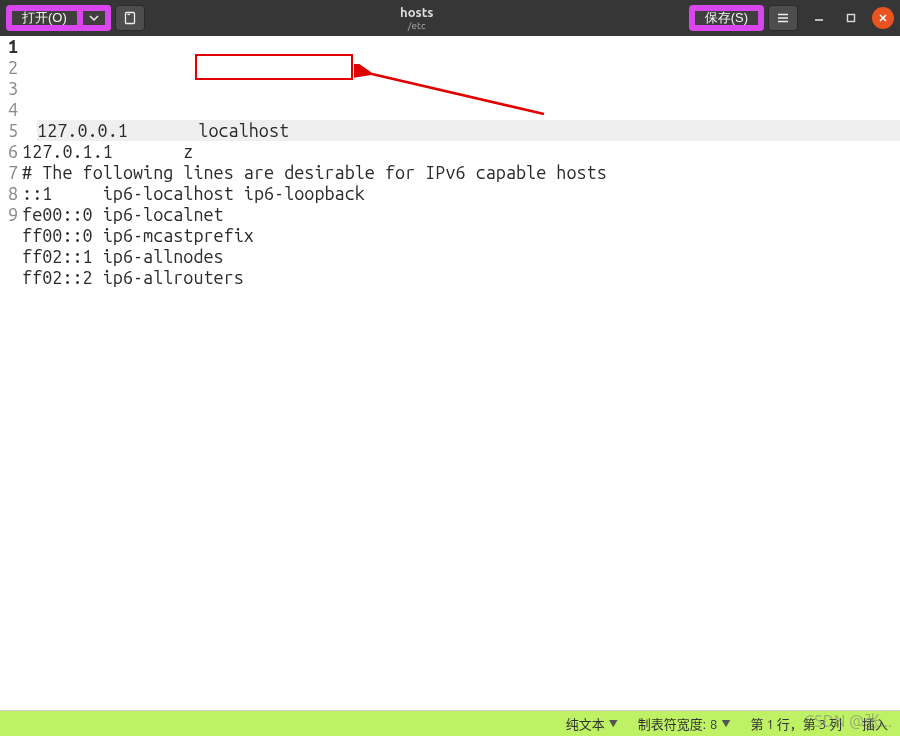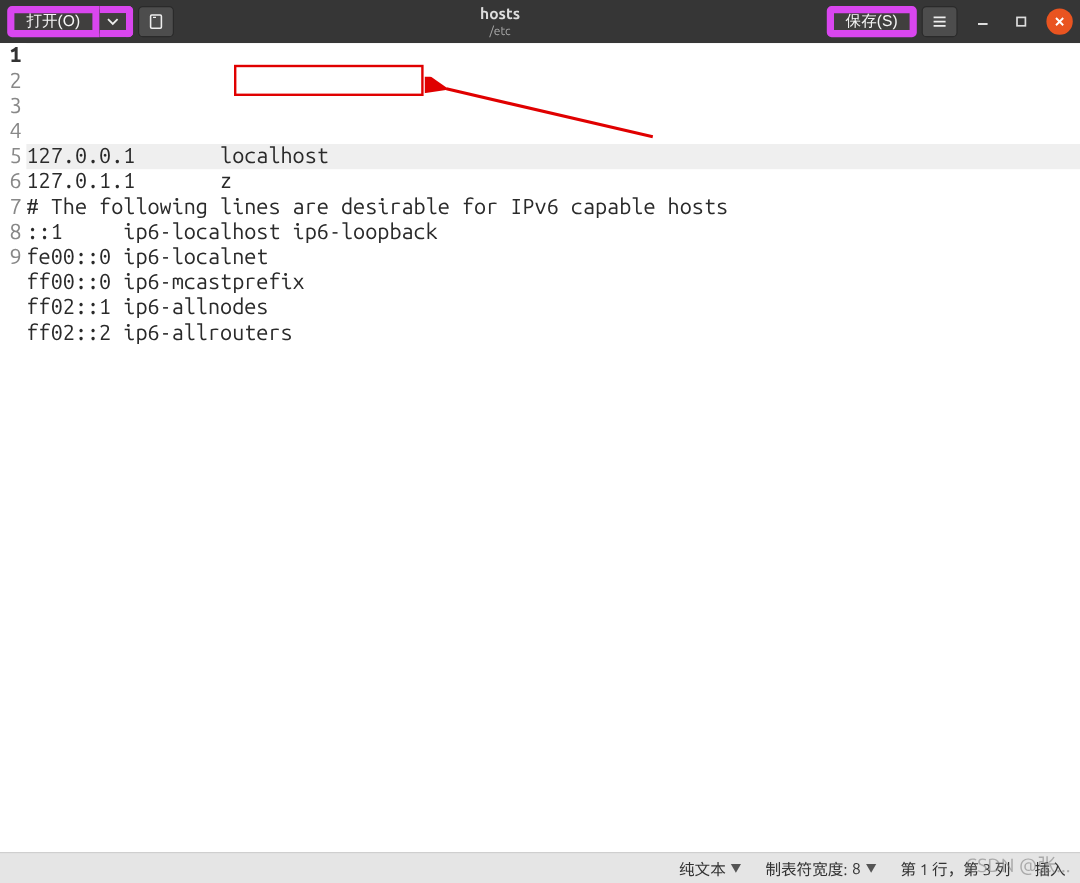--- a/index.html
+++ b/index.html
@@ -69,41 +69,41 @@
     }
     .gutter {
       padding: 0 4px 0 8px;
       text-align: right;
       color: #888;
       user-select: none;
       background: #ffffff;
     }
     .gutter div.current { color: #333; font-weight: 600; }
     .code { white-space: pre; color: #2a2a2a; flex:1; position: relative;}
-    .code .line.current { background: #efefef; }
+    .code .line.current { background: #efefef; margin-left: 15px; }
     .redbox {
       position: absolute;
       border: 2px solid #e00000;
       pointer-events: none;
     }
     .arrow {
       position: absolute;
       pointer-events: none;
     }
     .statusbar {
       height: 26px;
       border-top: 1px solid #cfcfcf;
       display: flex;
       align-items: center;
       justify-content: flex-end;
       padding: 0 12px;
       font-size: 13px;
       color: #333;
       gap: 20px;
-      background: #e5e5e5;
+      background: #bef264;
     }
     .status-item { display: flex; align-items: center; gap: 4px; }
     .dropdown-tri { font-size: 9px; color: #555; }
     .watermark {
       position: absolute;
       right: 8px; bottom: 4px;
       font-size: 16px;
       color: rgba(120,120,120,0.55);
       pointer-events: none;
     }

